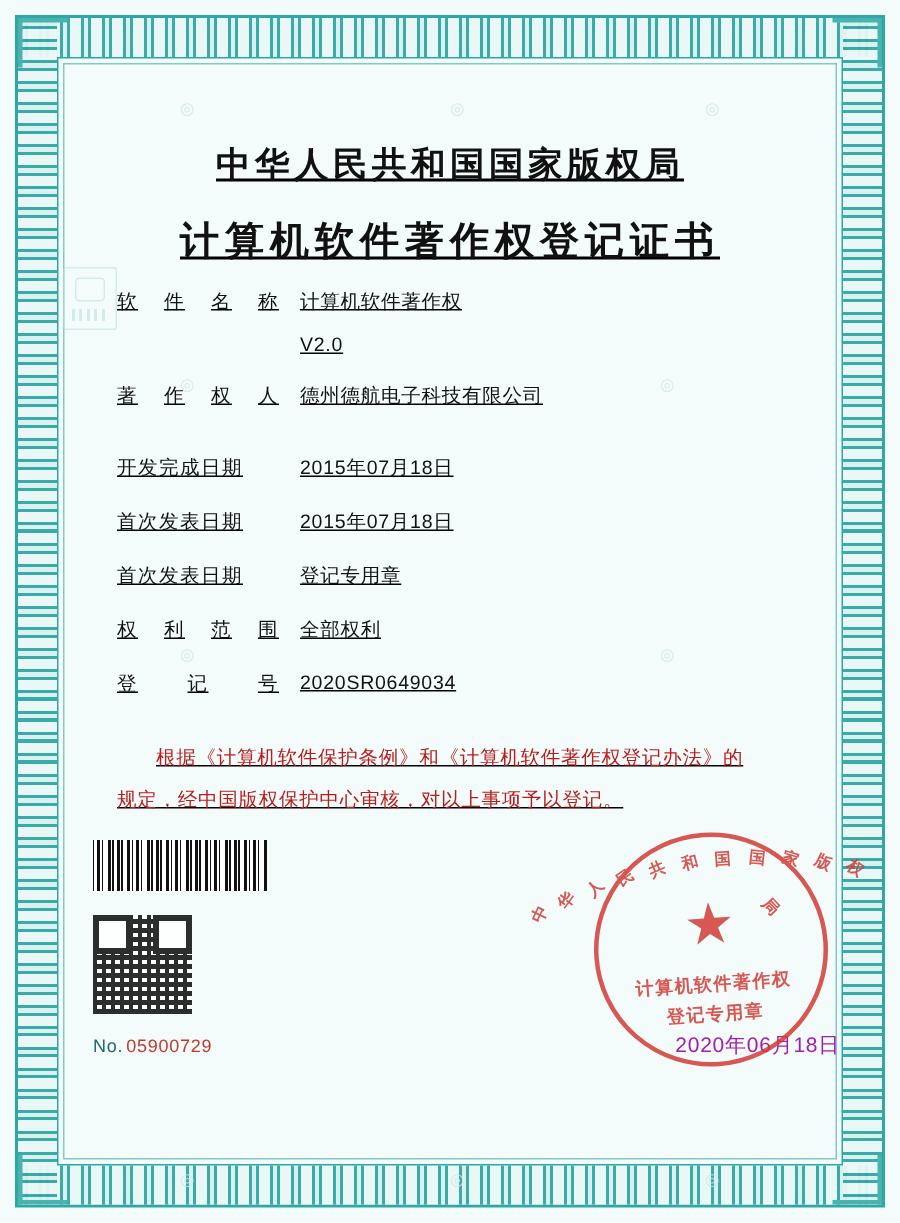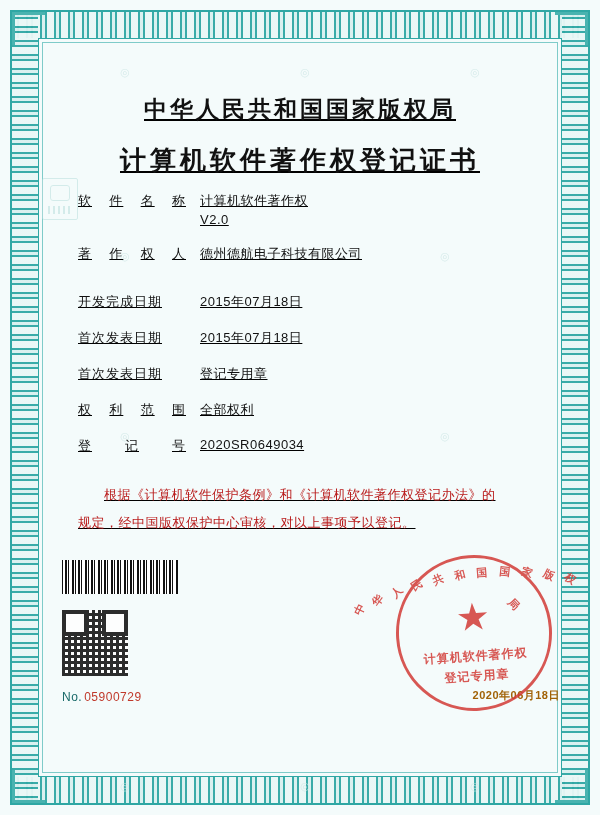--- a/index.html
+++ b/index.html
@@ -154,21 +154,21 @@
     display: flex;
     justify-content: space-between;
     width: 122px;
     padding-right: 14px;
     box-sizing: border-box;
   }
   .row .v {
     flex: 1;
     letter-spacing: .5px;
   }
-  .row .v .line2 { display: block; margin-top: 2px; }
+  .row .v .line2 { display: block; margin-top: 12px; }
   .gap-lg { height: 12px; }
 
   .paragraph {
     margin-top: 26px;
     padding: 0 22px 0 26px;
     font-size: 13px;
     line-height: 28px;
     color: #b91c1c;
     letter-spacing: .5px;
   }
@@ -218,24 +218,23 @@
     font-size: 12px;
     color: #c0392b;
     letter-spacing: .5px;
   }
   .serial .no { color: #1b6b6a; margin-right: 2px; }
 
   .issue-date {
     position: absolute;
     right: 40px;
     top: 688px;
-    font-size: 11px;
-    color: #a16207;
+    font-size: 14px;
+    color: #a21caf;
     letter-spacing: .5px;
-    font-weight: bold;
   }
 
   
   .seal {
     position: absolute;
     right: 48px;
     top: 555px;
     width: 150px;
     height: 150px;
     border-radius: 50%;

